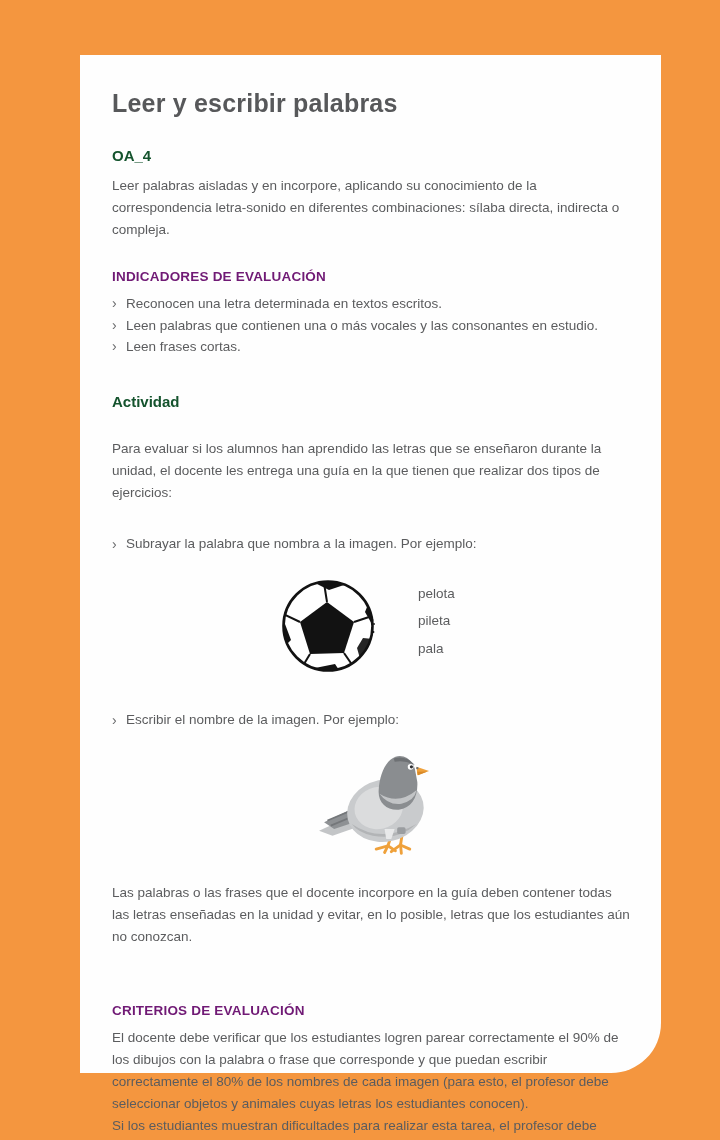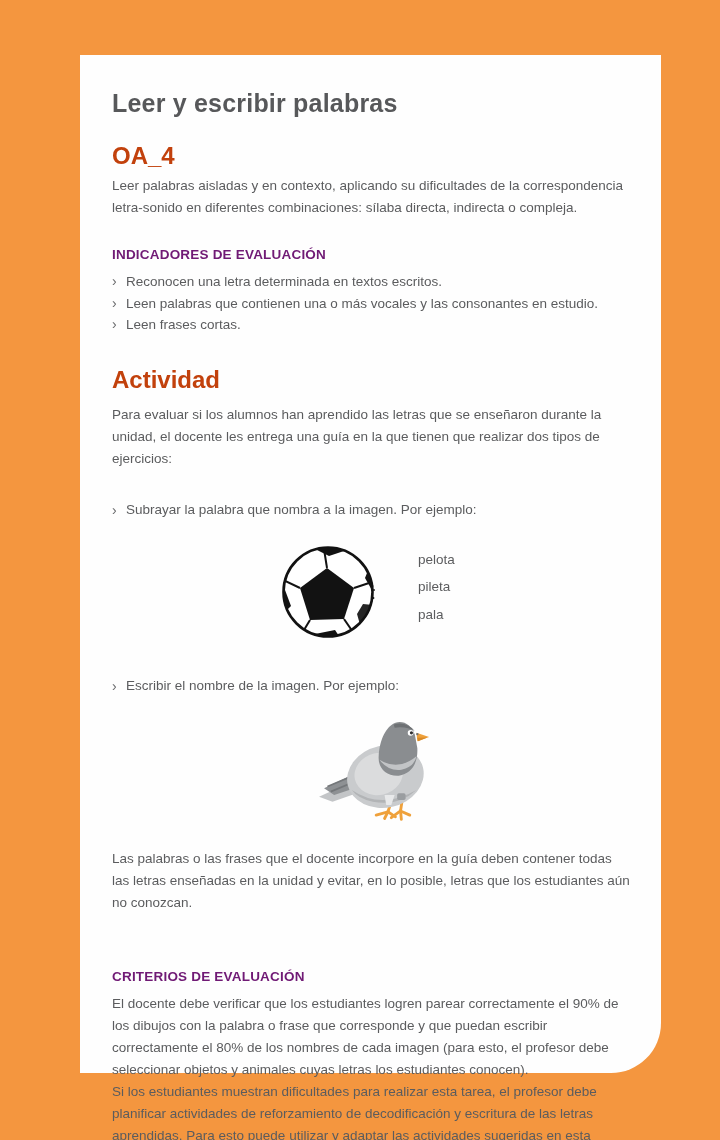--- a/index.html
+++ b/index.html
@@ -24,45 +24,45 @@
     line-height: 22px;
   }
   .doc-title {
     font-size: 25px;
     line-height: 28px;
     font-weight: bold;
     color: #57585A;
     letter-spacing: 0.2px;
   }
   .orange-heading {
-    font-size: 24px;
+    font-size: 15px;
     line-height: 24px;
     font-weight: bold;
-    color: #c2410c;
+    color: #14532d;
   }
   .oa-heading { margin-top: 27px; }
   .oa-desc { margin-top: 7px; max-width: 522px; }
   .sub-heading {
     margin-top: 25px;
     font-size: 13.5px;
     font-weight: bold;
     color: #701a75;
     letter-spacing: 0.2px;
   }
   .bullet-list { margin-top: 5px; list-style: none; }
   .bullet-list li { display: flex; line-height: 21.5px; }
   .bullet-row { display: flex; }
   .bullet-marker {
     width: 14px;
     flex: 0 0 14px;
     color: #6A6B6D;
     font-size: 14px;
   }
   .actividad-heading { margin-top: 32px; }
-  .actividad-intro { margin-top: 12px; max-width: 524px; }
+  .actividad-intro { margin-top: 24px; max-width: 524px; }
   .exercise-1 { margin-top: 29px; }
   .figure-row {
     margin-top: 23px;
     margin-left: 165px;
     display: flex;
     align-items: flex-start;
   }
   .word-options {
     margin-left: 27px;
     padding-top: 2px;
@@ -78,21 +78,21 @@
 </head>
 <body>
 
 <div class="page">
   <div class="card">
     <div class="content">
 
       <h1 class="doc-title">Leer y escribir palabras</h1>
 
       <h2 class="orange-heading oa-heading">OA_4</h2>
-      <p class="oa-desc">Leer palabras aisladas y en contexto, aplicando su dificultades de la correspondencia letra-sonido en diferentes combinaciones: sílaba directa, indirecta o compleja.</p>
+      <p class="oa-desc">Leer palabras aisladas y en incorpore, aplicando su conocimiento de la correspondencia letra-sonido en diferentes combinaciones: sílaba directa, indirecta o compleja.</p>
 
       <h3 class="sub-heading">INDICADORES DE EVALUACIÓN</h3>
       <ul class="bullet-list">
         <li>
           <span class="bullet-marker">›</span>
           <span>Reconocen una letra determinada en textos escritos.</span>
         </li>
         <li>
           <span class="bullet-marker">›</span>
           <span>Leen palabras que contienen una o más vocales y las consonantes en estudio.</span>

